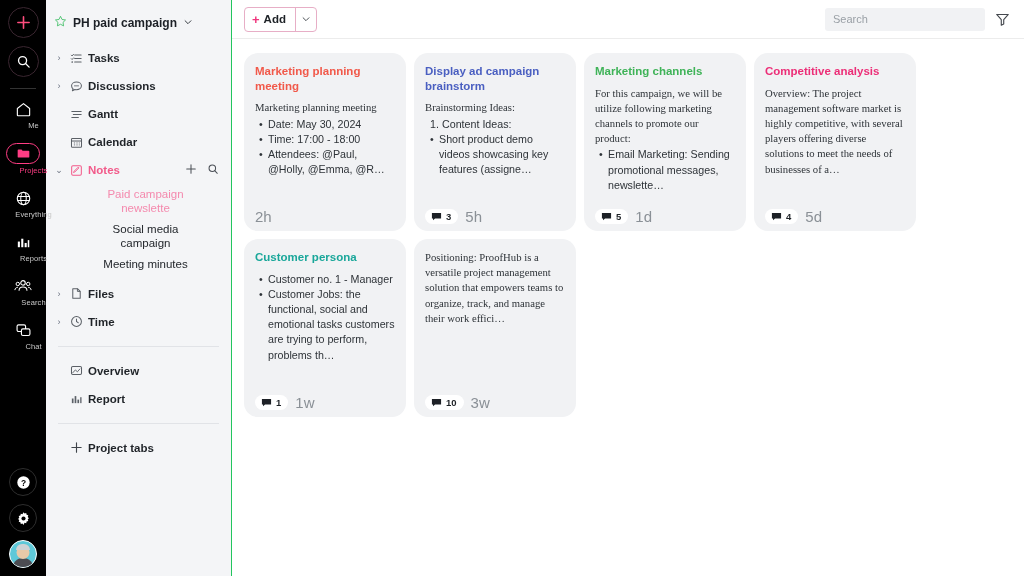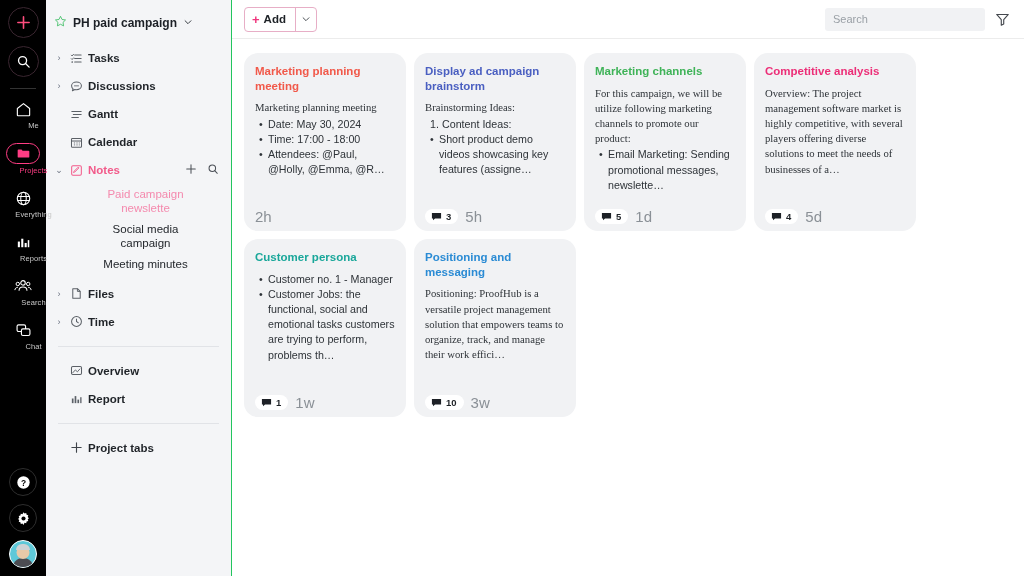--- a/index.html
+++ b/index.html
@@ -559,21 +559,20 @@
                   <path d="M1 2.2h10v6H4.4L2.2 10V8.2H1z" fill="#1d2126"></path>
                 </svg>
             </span>
             <span>1</span>
           </span>
           <span class="age">1w</span>
         </div>
       </div>
 
       <div class="card">
-        <div class="card-title" style="color:#2a8bd4">Positioning and messaging</div>
         <div class="card-body">
           <p>Positioning: ProofHub is a versatile project management solution that empowers teams to organize, track, and manage their work effici…</p>
         </div>
         <div class="card-foot">
           <span class="badge">
             <span class="bico">
               <svg width="11" height="11" viewBox="0 0 12 12">
                   <path d="M1 2.2h10v6H4.4L2.2 10V8.2H1z" fill="#1d2126"></path>
                 </svg>
             </span>

